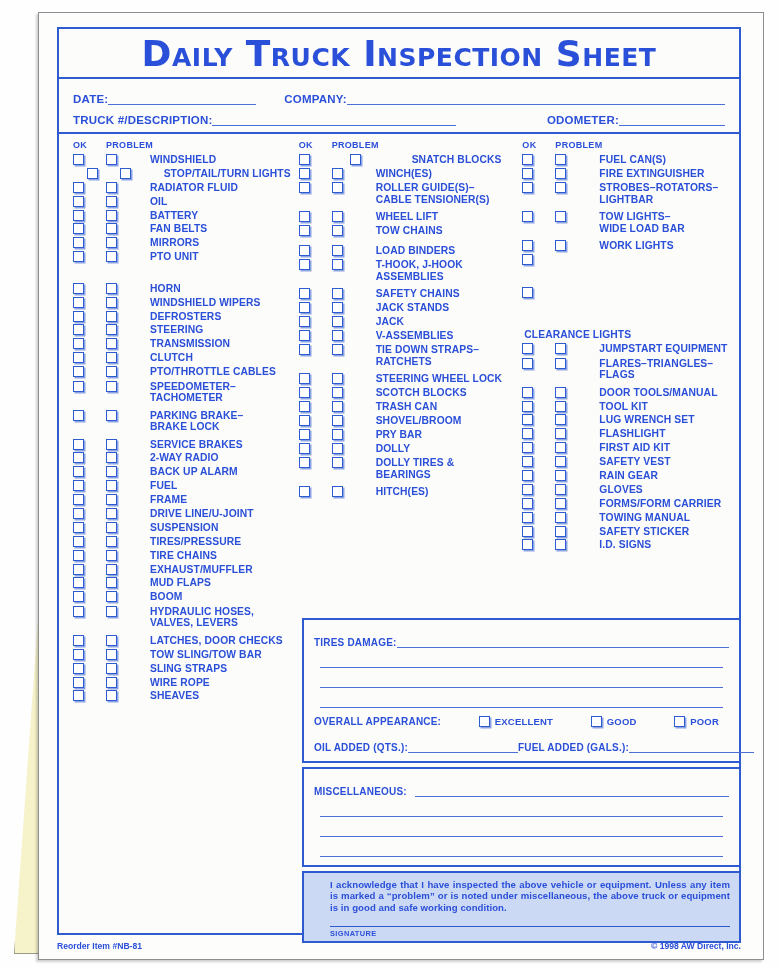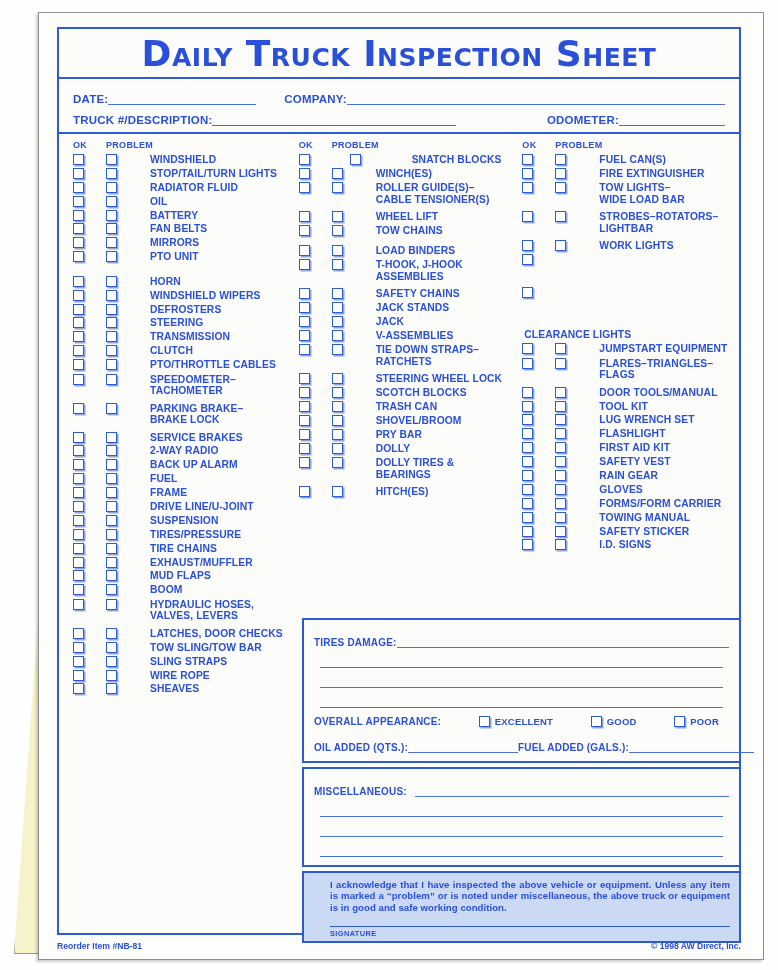--- a/index.html
+++ b/index.html
@@ -176,21 +176,21 @@
                 <span class="cb">
                   <span class="box"></span>
                 </span>
                 <span class="cb2">
                   <span class="box"></span>
                 </span>
                 <span class="lab">
                   <span>WINDSHIELD</span>
                 </span>
               </div>
-              <div class="item" style="margin-bottom: 2.4px; margin-top: 0px;">
+              <div class="item" style="margin-bottom: 2.4px; margin-top: 0px; justify-content: flex-end;">
                 <span class="cb">
                   <span class="box"></span>
                 </span>
                 <span class="cb2">
                   <span class="box"></span>
                 </span>
                 <span class="lab">
                   <span>STOP/TAIL/TURN LIGHTS</span>
                 </span>
               </div>
@@ -242,21 +242,21 @@
                 <span class="cb">
                   <span class="box"></span>
                 </span>
                 <span class="cb2">
                   <span class="box"></span>
                 </span>
                 <span class="lab">
                   <span>MIRRORS</span>
                 </span>
               </div>
-              <div class="item" style="margin-bottom: 13px; margin-top: 0px;">
+              <div class="item" style="margin-bottom: 20px; margin-top: 0px;">
                 <span class="cb">
                   <span class="box"></span>
                 </span>
                 <span class="cb2">
                   <span class="box"></span>
                 </span>
                 <span class="lab">
                   <span>PTO UNIT</span>
                 </span>
               </div>
@@ -823,34 +823,34 @@
                 </span>
               </div>
               <div class="item" style="margin-bottom: 6px; margin-top: 3px;">
                 <span class="cb">
                   <span class="box"></span>
                 </span>
                 <span class="cb2">
                   <span class="box"></span>
                 </span>
                 <span class="lab">
+                  <span>STROBES–ROTATORS–</span>
+                  <span>LIGHTBAR</span>
+                </span>
+              </div>
+              <div class="item" style="margin-bottom: 6px; margin-top: 3px;">
+                <span class="cb">
+                  <span class="box"></span>
+                </span>
+                <span class="cb2">
+                  <span class="box"></span>
+                </span>
+                <span class="lab">
                   <span>TOW LIGHTS–</span>
                   <span>WIDE LOAD BAR</span>
-                </span>
-              </div>
-              <div class="item" style="margin-bottom: 6px; margin-top: 3px;">
-                <span class="cb">
-                  <span class="box"></span>
-                </span>
-                <span class="cb2">
-                  <span class="box"></span>
-                </span>
-                <span class="lab">
-                  <span>STROBES–ROTATORS–</span>
-                  <span>LIGHTBAR</span>
                 </span>
               </div>
               <div class="item" style="margin-bottom: 2.4px; margin-top: 0px;">
                 <span class="cb">
                   <span class="box"></span>
                 </span>
                 <span class="cb2">
                   <span class="box"></span>
                 </span>
                 <span class="lab">

